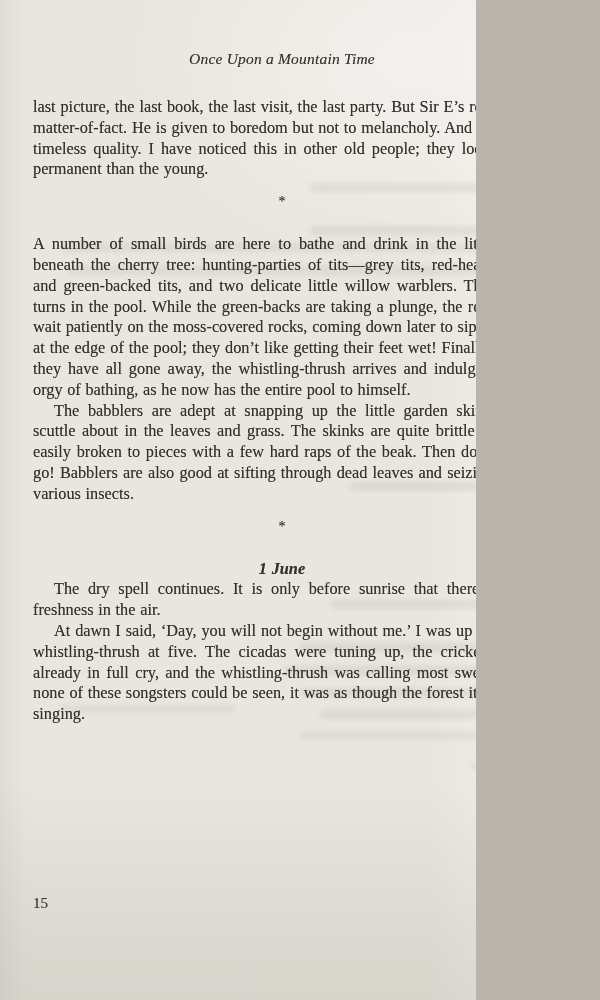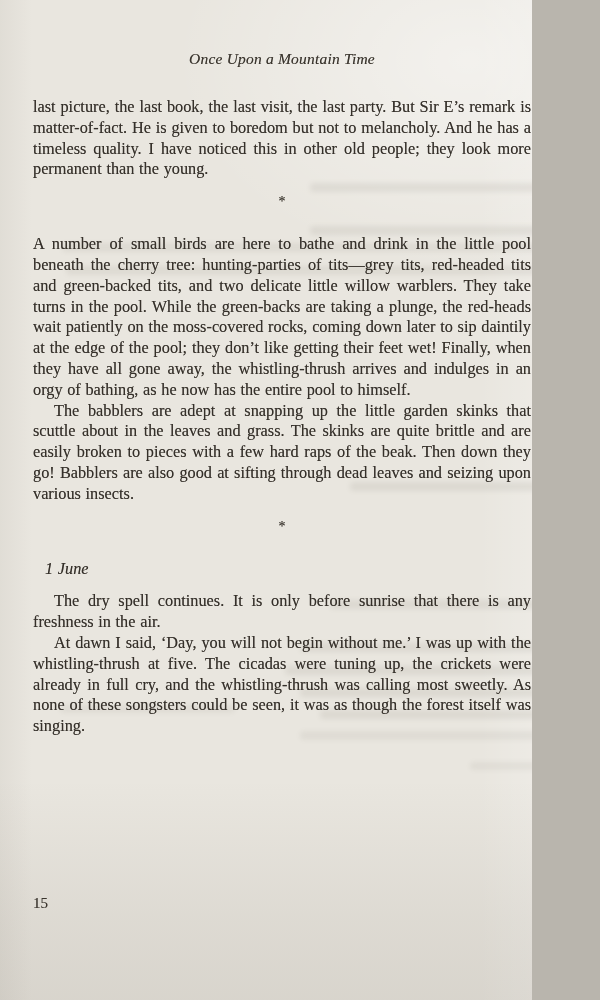--- a/index.html
+++ b/index.html
@@ -3,21 +3,21 @@
 <meta charset="utf-8">
 <style>
   html, body { margin: 0; padding: 0; }
   body {
     width: 600px; height: 1000px;
     background: #b9b5ad;
     font-family: "Liberation Serif", "DejaVu Serif", serif;
   }
   .photo {
     position: relative;
-    width: 532px; height: 1000px;
+    width: 476px; height: 1000px;
     overflow: hidden;
     background:
       radial-gradient(ellipse 420px 300px at 88% 6%, rgba(255,255,255,0.45), rgba(255,255,255,0) 70%),
       linear-gradient(to bottom, rgba(0,0,0,0) 78%, rgba(70,60,45,0.07) 92%, rgba(70,60,45,0.10) 100%),
       linear-gradient(to right, rgba(60,50,40,0.05), rgba(60,50,40,0) 6%),
       linear-gradient(to left, rgba(255,255,255,0.18), rgba(255,255,255,0) 10%),
       #e9e6df;
     color: #35302a;
   }
   
@@ -54,26 +54,26 @@
   .indent { text-indent: 21px; }
   .separator {
     height: 16px;
     line-height: 16px;
     margin: 14px 0 24px 0;
     text-align: center;
     font-size: 14px;
     color: #3a352e;
   }
   .date-heading {
-    margin: 12px;
+    margin: 0;
     font-style: italic;
-    font-weight: normal;
+    font-weight: bold;
     font-size: 16.3px;
     line-height: 20.8px;
-    text-align: left;
+    text-align: center;
   }
   .page-number {
     position: absolute;
     top: 895px; left: 33px; width: 498px;
     text-align: left;
     font-size: 15px;
     color: #3a352e;
     text-shadow: 0 0 0.6px rgba(58,53,46,0.5);
   }
 </style>

